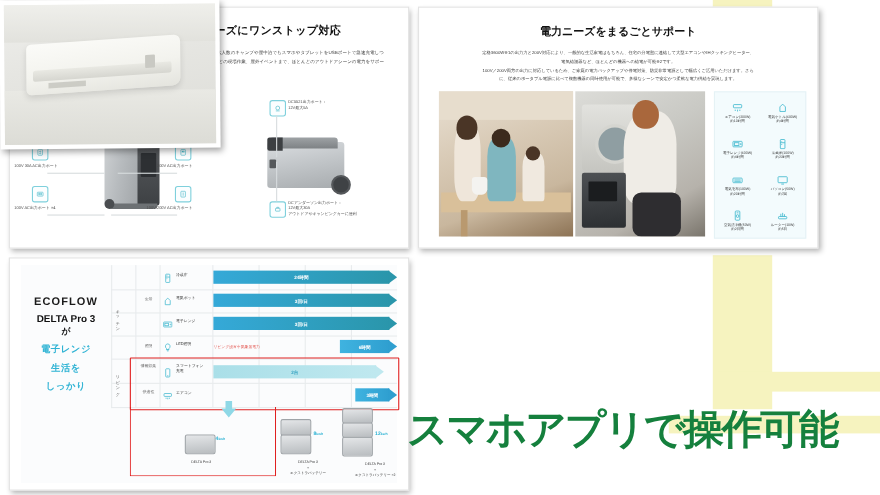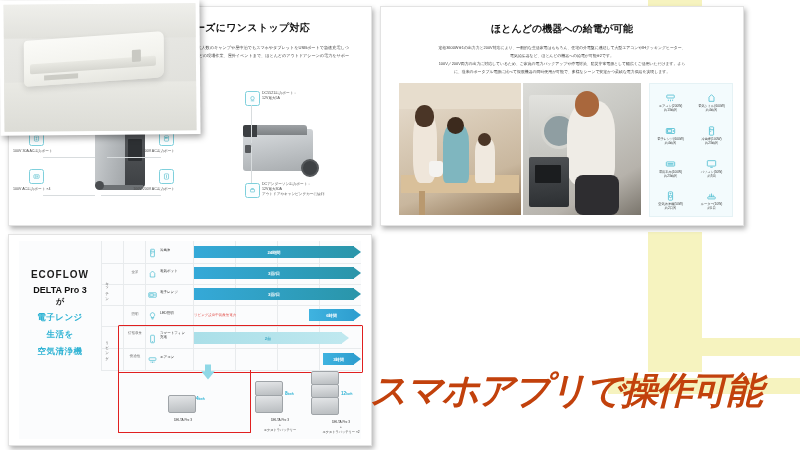--- a/index.html
+++ b/index.html
@@ -169,22 +169,22 @@
   #ac-vent{position:absolute;left:128px;top:46px;width:9px;height:12px;
      background:#c9c9c3;border-radius:1px;transform:skewY(-3.5deg);}
   #ac-label{position:absolute;left:40px;top:70px;width:34px;height:5px;
      background:#bdbdb7;opacity:.7;transform:skewY(-3.5deg);}
   #ac-wall{position:absolute;left:0;top:78px;width:192px;height:49px;
      background:linear-gradient(180deg,#e9e9e4,#dcdcd6);}
 
   #overlay-text{position:absolute;left:370px;top:374px;width:430px;}
   #ov-line1{font-size:19px;font-weight:bold;color:#111;
      letter-spacing:-1px;line-height:1;margin-left:6px;}
-  #ov-line2{font-size:37px;font-weight:bold;color:#c2410c;
-     letter-spacing:-2px;line-height:1.02;margin-top:-2px;font-style:italic;}
+  #ov-line2{font-size:37px;font-weight:bold;color:#15803d;
+     letter-spacing:-2px;line-height:1.02;margin-top:-2px;}
 </style>
 </head>
 <body>
 
 <div class="stage">
 
   <div class="yband" id="yb-top"></div>
   <div class="yband" id="yb-mid"></div>
   <div class="yband" id="yb-bar1"></div>
   <div class="yband" id="yb-bar2"></div>
@@ -284,21 +284,21 @@
           </svg>
       </div>
       <div class="lbl" style="left:253px;top:97px;">DCアンダーソン出力ポート：</div>
       <div class="lbl" style="left:253px;top:102px;">12V最大30A</div>
       <div class="lbl" style="left:253px;top:107px;">アウトドアやキャンピングカーに便利</div>
       <div class="leadv" style="left:242px;top:62px;height:36px;"></div>
     </div>
   </div>
 
   <div class="card" id="panel-whole-support">
-    <div class="p-title" id="p2-title">ほとんどの機器への給電が可能</div>
+    <div class="p-title" id="p2-title">電力ニーズをまるごとサポート</div>
     <div id="p2-body">
       <div>定格3600W※1の出力力と200V対応により、一般的な生活家電はもちろん、住宅の分電盤に連結して大型エアコンやIHクッキングヒーター、</div>
       <div>電気給湯器など、ほとんどの機器への給電が可能※2です。</div>
       <div>100V／200V両方の出力に対応しているため、ご家庭の電力バックアップや停電対策、防災非常電源として幅広くご活用いただけます。さら</div>
       <div>に、従来のポータブル電源に比べて複数機器の同時使用が可能で、多様なシーンで安定かつ柔軟な電力供給を実現します。</div>
     </div>
 
     <div class="photo" id="photo-kitchen">
       <div id="kwall"></div>
       <div id="ktable"></div>
@@ -418,21 +418,21 @@
 
   <div class="card" id="panel-chart">
     <div id="chart-inner">
 
       <div id="brand-col">
         <div id="brand-logo">ECOFLOW</div>
         <div id="brand-model">DELTA Pro 3</div>
         <div id="brand-ga">が</div>
         <div class="brand-blue">電子レンジ</div>
         <div class="brand-blue">生活を</div>
-        <div class="brand-blue">空気清浄機</div>
+        <div class="brand-blue">しっかり</div>
       </div>
 
       <div class="vline" style="left:82px;top:0;height:130px;"></div>
       <div class="vline" style="left:104px;top:0;height:130px;"></div>
       <div class="vline" style="left:126px;top:0;height:130px;"></div>
       <div class="vline" style="left:174px;top:0;height:130px;"></div>
       <div class="vline" style="left:216px;top:0;height:130px;"></div>
       <div class="vline" style="left:258px;top:0;height:130px;"></div>
       <div class="vline" style="left:300px;top:0;height:130px;"></div>
       <div class="rowline" style="left:82px;top:22px;width:260px;"></div>

